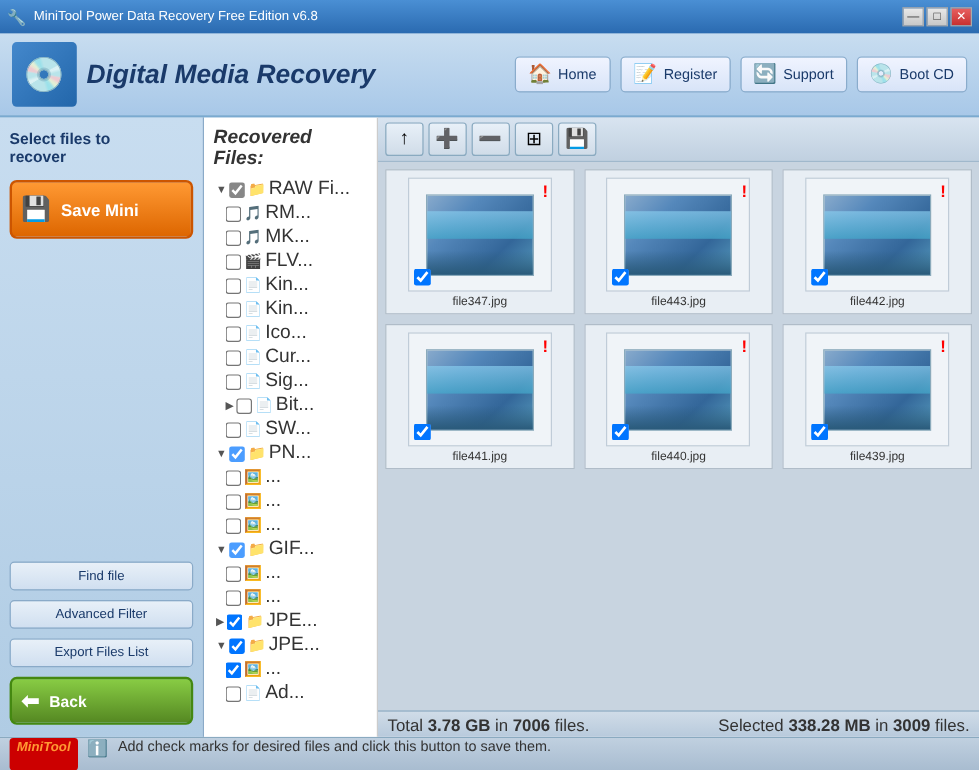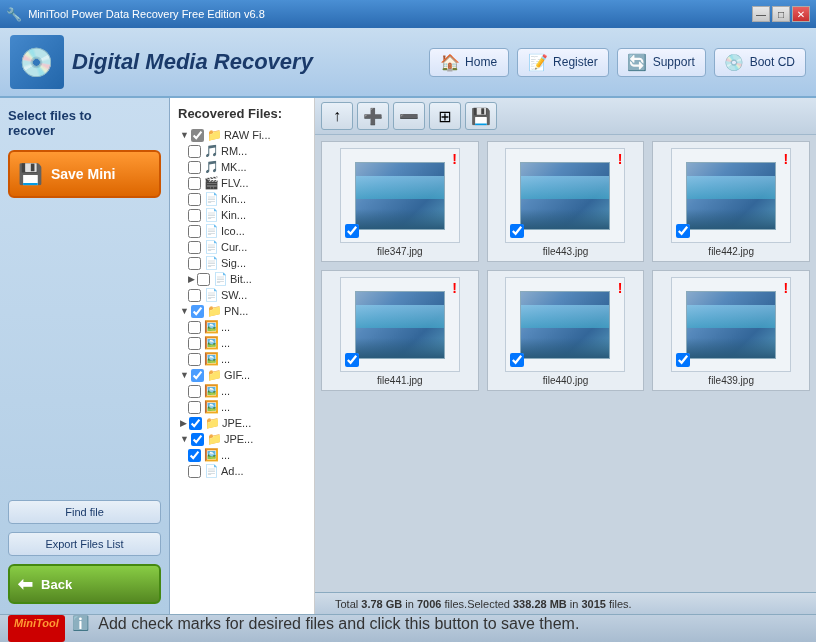--- a/index.html
+++ b/index.html
@@ -105,30 +105,30 @@
     }
 
     
     .file-tree-area {
       width: 145px; min-width: 145px;
       background: white;
       border-right: 1px solid #ccc;
       overflow-y: auto;
       padding: 4px 2px;
     }
-    .tree-header { font-size: 13px; font-weight: bold; color: #333; padding: 4px 6px 6px; }
+    .tree-header { font-size: 16px; font-weight: bold; color: #333; padding: 4px 6px 6px; font-style: italic; }
     .tree-item {
       display: flex; align-items: center; gap: 2px;
       padding: 1px 2px; font-size: 11px; color: #333;
       white-space: nowrap; overflow: hidden;
       cursor: pointer;
     }
     .tree-cb { width: 13px; height: 13px; margin-right: 1px; flex-shrink: 0; }
     .tree-icon { font-size: 12px; flex-shrink: 0; }
-    .tree-text { overflow: hidden; text-overflow: ellipsis; font-size: 11px; }
+    .tree-text { overflow: hidden; text-overflow: ellipsis; font-size: 16px; }
     .tree-indent1 { padding-left: 8px; }
     .tree-indent2 { padding-left: 16px; }
     .tree-arrow { font-size: 9px; color: #555; flex-shrink: 0; }
 
     
     .content-area {
       flex: 1;
       background: #d4dce8;
       display: flex; flex-direction: column;
       overflow: hidden;
@@ -211,23 +211,23 @@
       font-size: 10px; color: #333;
       margin-top: 3px; text-align: center;
     }
 
     
     .status-bar {
       background: linear-gradient(to bottom, #d0dce8, #b8cadc);
       border-top: 1px solid #8aaac0;
       height: 22px;
       display: flex; align-items: center;
-      padding: 0 20px;
-      font-size: 11px; color: #333;
-      justify-content: flex-start;
+      padding: 0 8px;
+      font-size: 14px; color: #333;
+      justify-content: space-between;
     }
     .status-bold { font-weight: bold; }
 
     
     .bottom-bar {
       background: linear-gradient(to bottom, #c0d0e0, #a8bcd0);
       height: 28px;
       display: flex; 
       padding: 0 8px; gap: 8px;
       border-top: 1px solid #8aaac0;
@@ -235,21 +235,21 @@
     .mini-tool-logo {
       background: #cc0000;
       color: white;
       font-size: 11px;
       font-weight: bold;
       padding: 2px 6px;
       border-radius: 3px;
       font-style: italic;
     }
     .mini-tool-logo span { color: #ff9933; }
-    .bottom-info { font-size: 16px; color: #333; }
+    .bottom-info { font-size: 12px; color: #333; }
     .info-icon { font-size: 14px; color: #2266aa; }
 
     
     ::-webkit-scrollbar { width: 14px; }
     ::-webkit-scrollbar-track { background: #d0d8e0; }
     ::-webkit-scrollbar-thumb { background: linear-gradient(to right, #d0dce8, #b0c4d8); border: 1px solid #a0b0c0; }
   </style>
 </head>
 <body>
 
@@ -300,20 +300,21 @@
     <div class="sidebar-title">
       <span>Select files to</span><br>
       <span>recover</span>
     </div>
     <button class="save-files-btn">
       <span style="font-size:20px;">💾</span>
       <span>Save Mini</span>
     </button>
     <div class="sidebar-spacer"></div>
     <button class="find-file-btn">Find file</button>
+    <button class="adv-filter-btn">Advanced Filter</button>
     <button class="export-btn">Export Files List</button>
     <button class="back-btn">
       <span style="font-size:18px;">⬅</span>
       <span>Back</span>
     </button>
   </div>
 
   <div class="file-tree-area">
     <div class="tree-header">Recovered Files:</div>
 
@@ -512,21 +513,21 @@
         </div>
 
       </div>
     </div>
 
     <div class="status-bar">
       <span>
         <span>Total </span><span class="status-bold">3.78 GB</span><span> in </span><span class="status-bold">7006</span><span> files.</span>
       </span>
       <span>
-        <span>Selected </span><span class="status-bold">338.28 MB</span><span> in </span><span class="status-bold">3015</span><span> files.</span>
+        <span>Selected </span><span class="status-bold">338.28 MB</span><span> in </span><span class="status-bold">3009</span><span> files.</span>
       </span>
     </div>
   </div>
 </div>
 
 <div class="bottom-bar">
   <div class="mini-tool-logo">
     <span>Mini</span><span>Tool</span>
   </div>
   <span class="info-icon">ℹ️</span>

